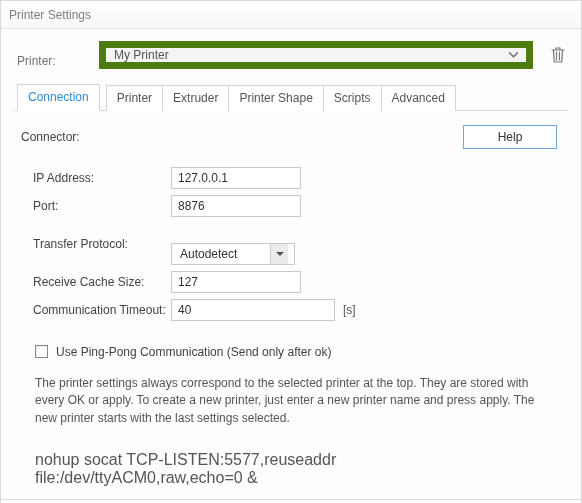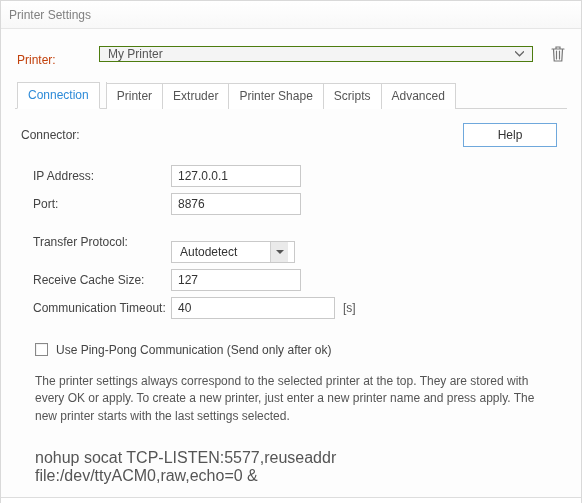--- a/index.html
+++ b/index.html
@@ -34,29 +34,29 @@
     display: flex;
     flex-direction: column;
   }
   .row-printer {
     display: flex;
     align-items: center;
     gap: 10px;
     padding: 2px 0 4px 0;
   }
   .row-printer .lbl { 
-    color: #c2410c; 
+    color: #737373; 
     width: 74px; 
     padding-left: 2px;
     margin-top: 12px;
   }
   .combo {
     flex: 1;
-    height: 16px;
-    border: 1px solid #4d7c0f;
+    height: 28px;
+    border: 7px solid #4d7c0f;
     background: #f4f4f4;
     display: flex;
     align-items: center;
     padding: 0 8px;
     color: #555;
     position: relative;
   }
   .combo .arrow {
     position: absolute;
     right: 8px;

